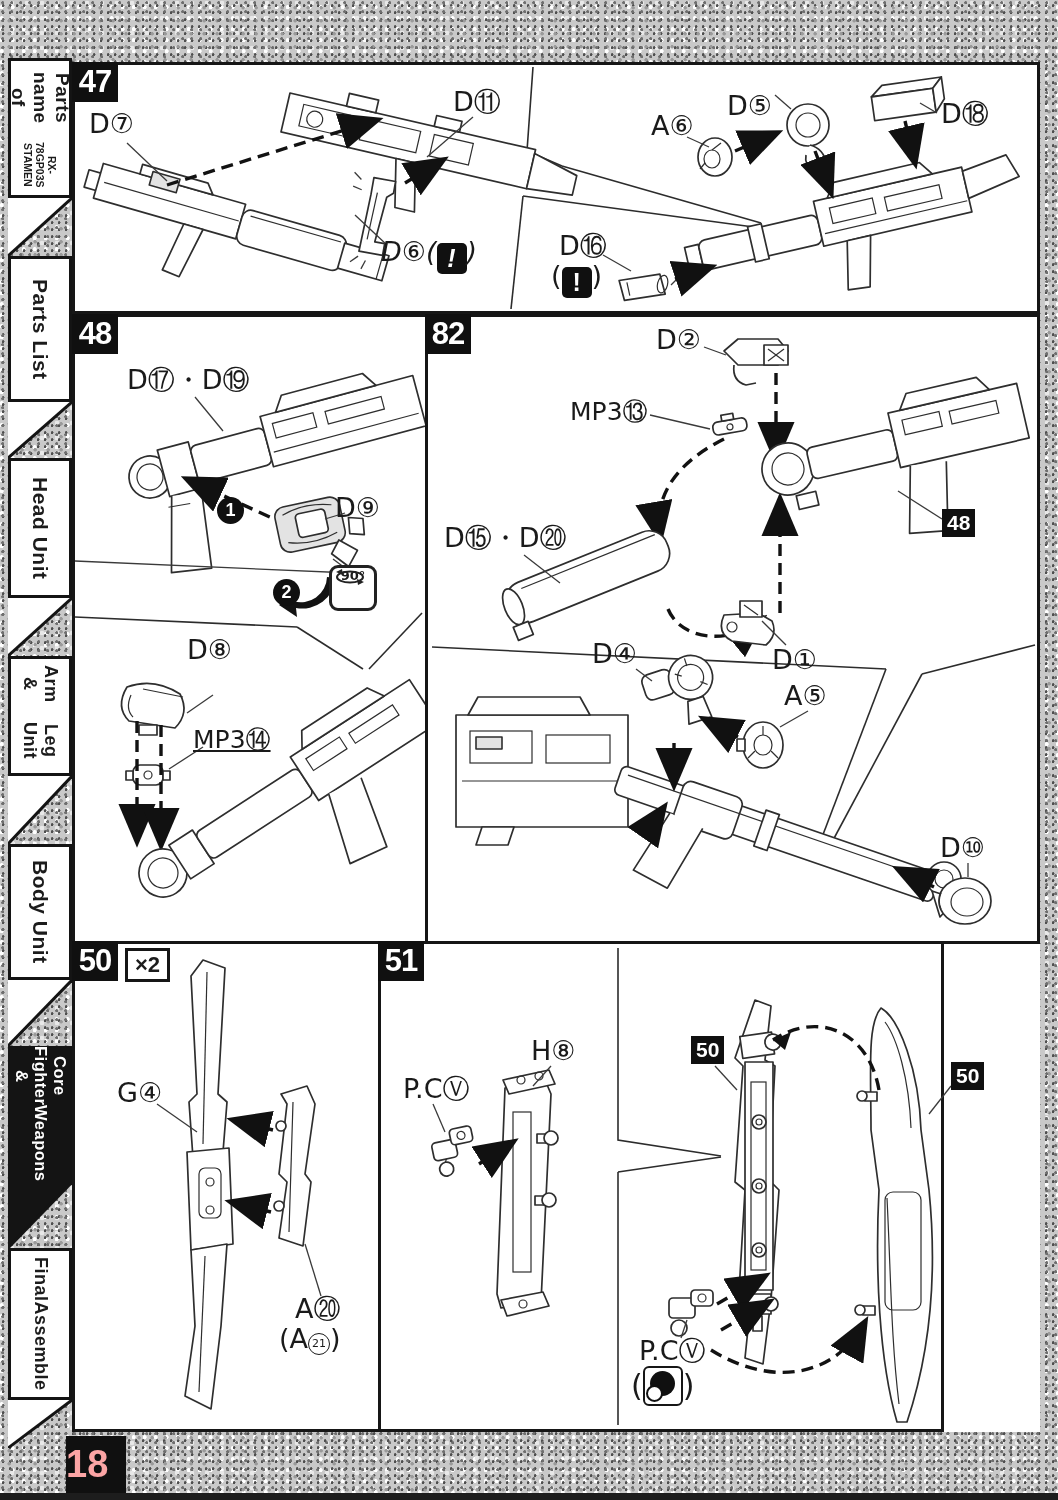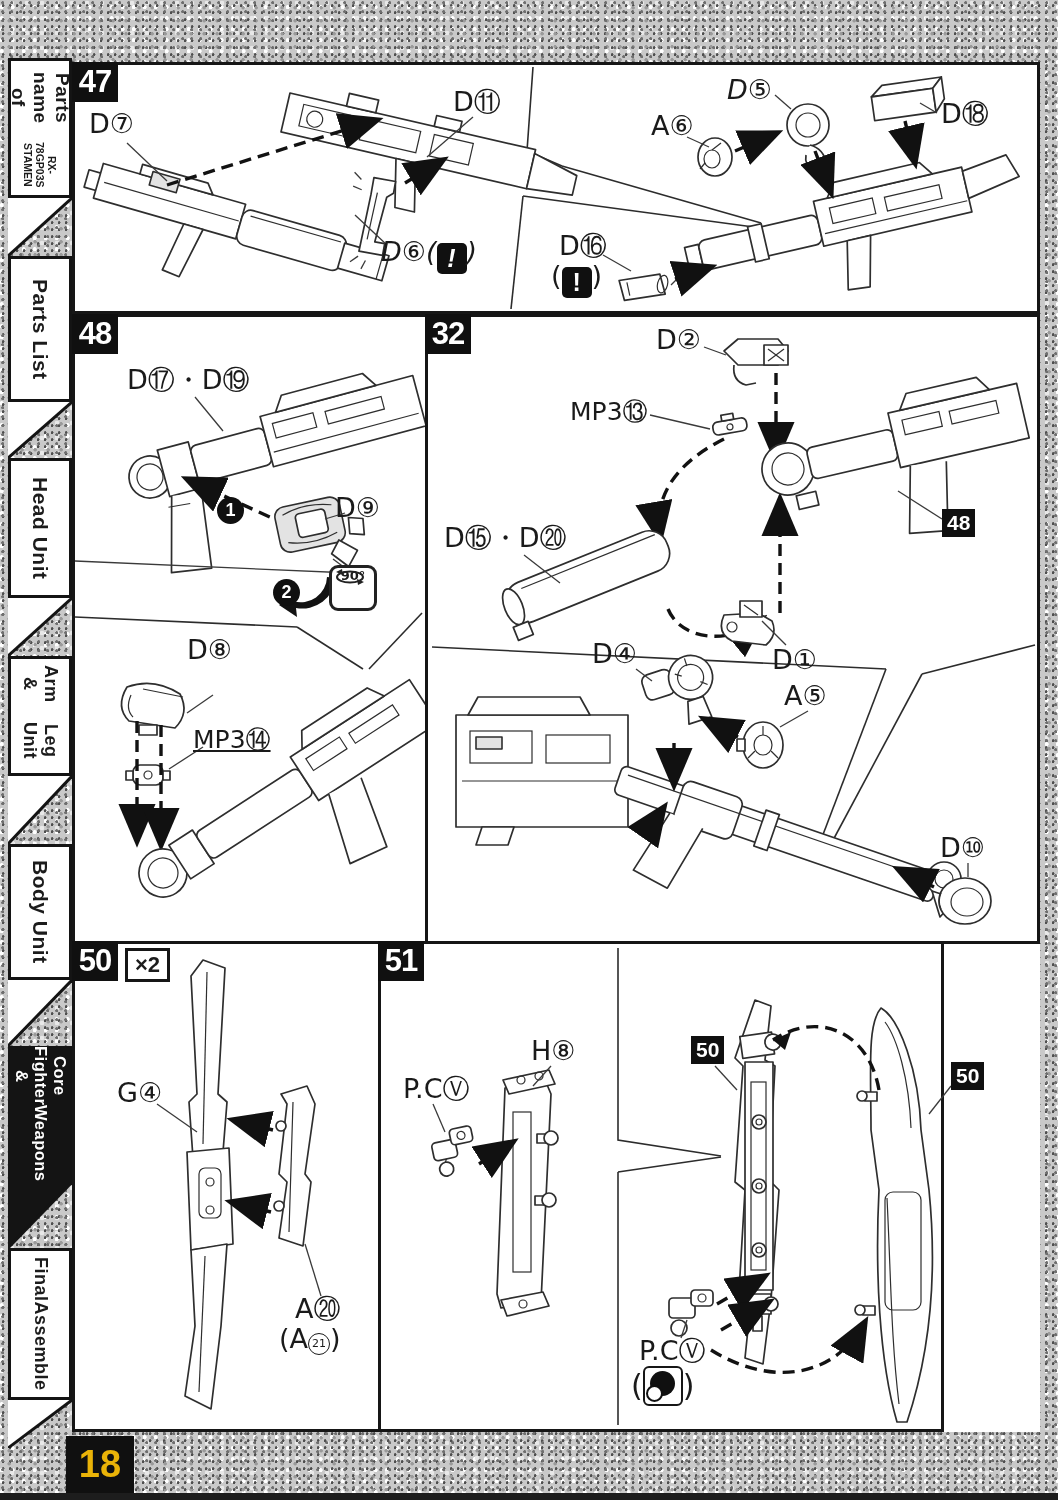--- a/index.html
+++ b/index.html
@@ -51,22 +51,22 @@
   .tab .vtext{writing-mode:vertical-rl;height:100%;width:100%;display:flex;
               align-items:center;justify-content:center;font-weight:bold;
               font-family:"Liberation Sans",sans-serif;letter-spacing:0.5px;}
   .tab .vtext>div{text-align:center;}
   .tri{position:absolute;left:8px;width:64px;}
   .tri .wedge{position:absolute;left:0;top:0;width:100%;height:100%;background:#fff;
               clip-path:polygon(0 0,100% 0,0 100%);}
   .tri .wedge.black{background:#141414;}
   .tri svg{position:absolute;left:0;top:0;}
   .contentbg{position:absolute;left:72px;top:62px;width:968px;height:1370px;background:#fff;}
-  .pagebadge{position:absolute;left:66px;top:1436px;width:68px;height:57px;background:#101010;
-             color:#eab308;font-weight:bold;font-size:38px;text-align:center;line-height:57px;
+  .pagebadge{position:absolute;left:66px;top:1436px;width:60px;height:57px;background:#101010;
+             color:#fca5a5;font-weight:bold;font-size:38px;line-height:57px;
              font-family:"Liberation Sans",sans-serif;}
   .botstrip{position:absolute;left:0;top:1493px;width:1058px;height:7px;background:#1d1d1d;}
   svg .pt{fill:#fff;stroke:#2e2e2e;stroke-width:1.7;stroke-linejoin:round;}
   svg .sh{fill:#e3e3e3;stroke:#2e2e2e;stroke-width:1.6;stroke-linejoin:round;}
   svg .dl{fill:none;stroke:#2e2e2e;stroke-width:1.2;}
   svg .cl{fill:none;stroke:#2c2c2c;stroke-width:1.6;}
   svg .pl{fill:none;stroke:#3a3a3a;stroke-width:1.3;}
   svg .da{fill:none;stroke:#121212;stroke-width:3.4;stroke-dasharray:12 7;}
   svg .sa{fill:#121212;stroke:none;}
 </style>
@@ -259,21 +259,21 @@
       <line class="pl" x1="612" y1="72" x2="634" y2="82"></line>
       <line class="pl" x1="700" y1="30" x2="716" y2="44"></line>
       <line class="pl" x1="862" y1="48" x2="845" y2="38"></line>
       <line class="pl" x1="528" y1="190" x2="556" y2="206"></line>
     </svg>
     <div class="stepnum">47</div>
     <div class="plabel" style="left:14px;top:44px;text-align:center;">D⑦</div>
     <div class="plabel" style="left:378px;top:22px;">D⑪</div>
     <div class="plabel" style="left:306px;top:172px;font-style:italic;"><span>D⑥(</span><span class="warn">!</span><span>)</span></div>
     <div class="plabel" style="left:576px;top:46px;">A⑥</div>
-    <div class="plabel" style="left:652px;top:10px;font-style:italic;">D⑤</div>
+    <div class="plabel" style="left:652px;top:26px;">D⑤</div>
     <div class="plabel" style="left:866px;top:34px;">D⑱</div>
     <div class="plabel" style="left:484px;top:166px;">D⑯</div>
     <div class="plabel" style="left:476px;top:196px;"><span>(</span><span class="warn">!</span><span>)</span></div>
   </div>
 
   <div class="panel" style="left:72px;top:314px;width:356px;height:630px;">
     <svg width="350" height="624" viewBox="0 0 350 624">
       <defs>
           <marker id="a48" markerWidth="13" markerHeight="11" refX="11" refY="5.5" orient="auto">
             <path d="M0,0 L13,5.5 L0,11 z" fill="#111"></path>
@@ -478,21 +478,21 @@
 
       <line class="pl" x1="276" y1="30" x2="298" y2="38"></line>
       <line class="pl" x1="222" y1="98" x2="282" y2="112"></line>
       <line class="pl" x1="96" y1="238" x2="132" y2="266"></line>
       <line class="pl" x1="358" y1="328" x2="334" y2="304"></line>
       <line class="pl" x1="514" y1="202" x2="470" y2="174"></line>
       <line class="pl" x1="208" y1="352" x2="224" y2="364"></line>
       <line class="pl" x1="380" y1="394" x2="352" y2="410"></line>
       <line class="pl" x1="540" y1="546" x2="540" y2="560"></line>
     </svg>
-    <div class="stepnum">32</div>
+    <div class="stepnum">82</div>
     <div class="plabel" style="left:228px;top:8px;">D②</div>
     <div class="plabel sm" style="left:142px;top:80px;">MP3⑬</div>
     <div class="plabel" style="left:16px;top:206px;">D⑮・D⑳</div>
     <div class="refbadge" style="left:514px;top:192px;">48</div>
     <div class="plabel" style="left:344px;top:328px;">D①</div>
     <div class="plabel" style="left:164px;top:322px;">D④</div>
     <div class="plabel" style="left:356px;top:364px;">A⑤</div>
     <div class="plabel" style="left:512px;top:516px;">D⑩</div>
   </div>
 

